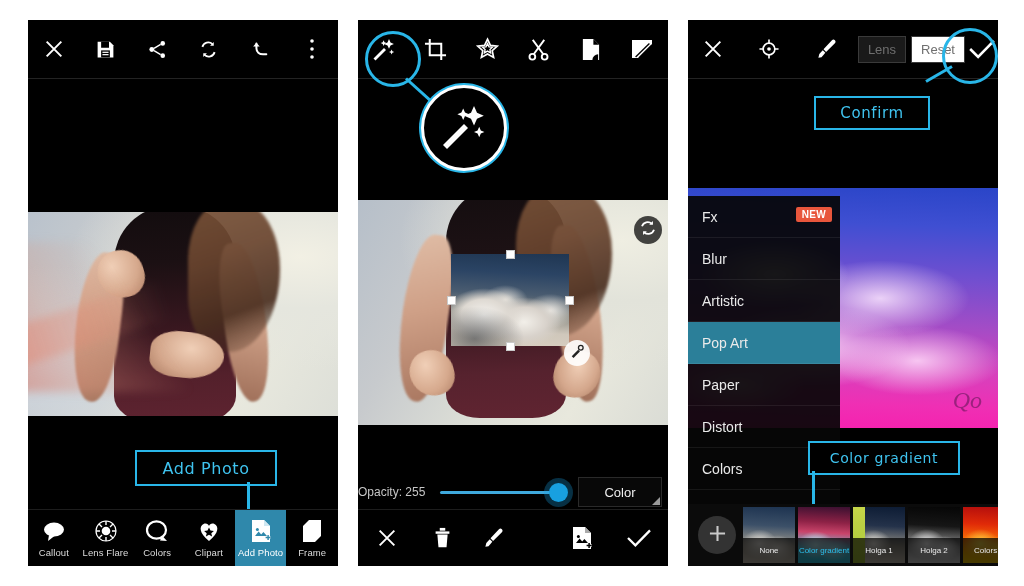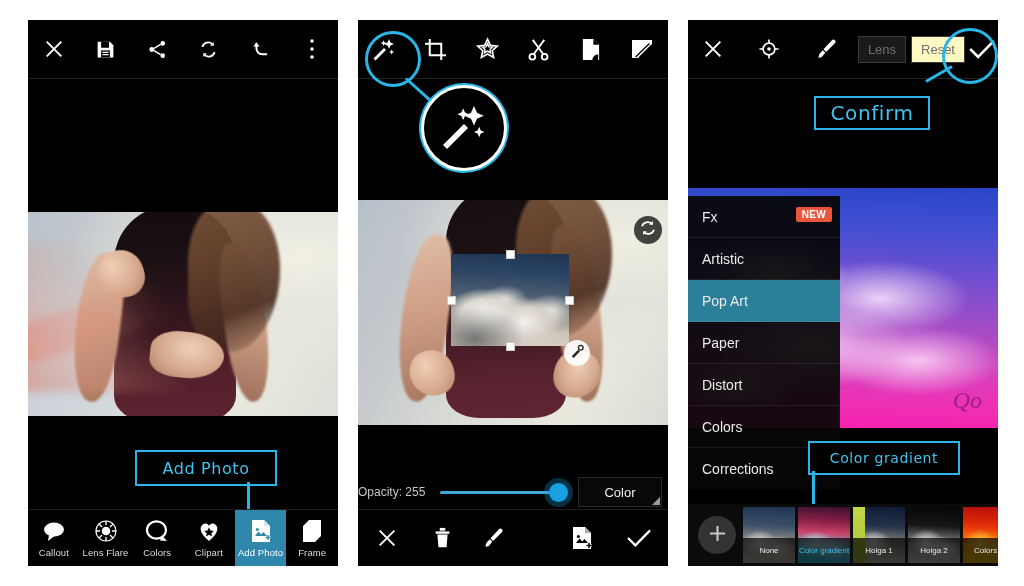--- a/index.html
+++ b/index.html
@@ -532,21 +532,21 @@
           <svg width="22" height="22" viewBox="0 0 24 24">
               <path d="M20.6 2.4 c1 1 1 2.2 0 3.2 L11 15.2 8.2 12.4 17.4 2.4 c1-1 2.2-1 3.2 0z" fill="#fff"></path>
               <path d="M7.4 13.4 L10.2 16.2 6 21 2.6 21.6 3.6 17.4z" fill="#fff"></path>
             </svg>
         </span>
       </div>
       <div class="tbtn" style="flex:0 0 56px;">
         <span style="background:#1a1a1a;border:1px solid #3a3a3a;color:#6f6f6f;font-size:13px;padding:5px 9px;">Lens</span>
       </div>
       <div class="tbtn" style="flex:0 0 56px;">
-        <span style="background:#fef9c3;border:1px solid #3a3a3a;color:#6f6f6f;font-size:13px;padding:5px 9px;">Reset</span>
+        <span style="background:#ffffff;border:1px solid #3a3a3a;color:#6f6f6f;font-size:13px;padding:5px 9px;">Reset</span>
       </div>
       <div class="tbtn" style="flex:1 1 auto;">
         <span class="ic">
           <svg width="28" height="24" viewBox="0 0 26 22">
               <path d="M2 11 L9.4 18.4 L24 3.4" stroke="#fff" stroke-width="2.4" fill="none"></path>
             </svg>
         </span>
       </div>
     </div>
     <div class="tb-sep"></div>
@@ -555,20 +555,23 @@
       <div class="p3grad"></div>
       <div class="p3sig">Qo</div>
     </div>
 
     <div class="fxmenu">
       <div class="fxrow">
         <span class="lb">Fx</span>
         <span class="newbadge">NEW</span>
       </div>
       <div class="fxrow">
+        <span class="lb">Blur</span>
+      </div>
+      <div class="fxrow">
         <span class="lb">Artistic</span>
       </div>
       <div class="fxrow sel">
         <span class="lb">Pop Art</span>
       </div>
       <div class="fxrow">
         <span class="lb">Paper</span>
       </div>
       <div class="fxrow">
         <span class="lb">Distort</span>
@@ -576,21 +579,21 @@
       <div class="fxrow">
         <span class="lb">Colors</span>
       </div>
       <div class="fxrow" style="border-bottom:none;">
         <span class="lb">Corrections</span>
       </div>
     </div>
 
     <div class="circ" style="left:254px;top:8px;width:56px;height:56px;"></div>
     <div class="annobox" style="left:126px;top:76px;width:112px;height:30px;">
-      <span style="font-size:20px;">Confirm</span>
+      <span style="font-size:15px;">Confirm</span>
     </div>
     <div class="leader" style="left:238px;top:60px;width:30px;height:3px;transform:rotate(-30deg);transform-origin:0 50%;"></div>
 
     <div class="annobox" style="left:120px;top:421px;width:148px;height:30px;">
       <span style="font-size:14px;">Color gradient</span>
     </div>
     <div class="leader" style="left:124px;top:451px;width:3px;height:52px;"></div>
 
     <div class="thumbbar">
       <div class="plusbtn">

